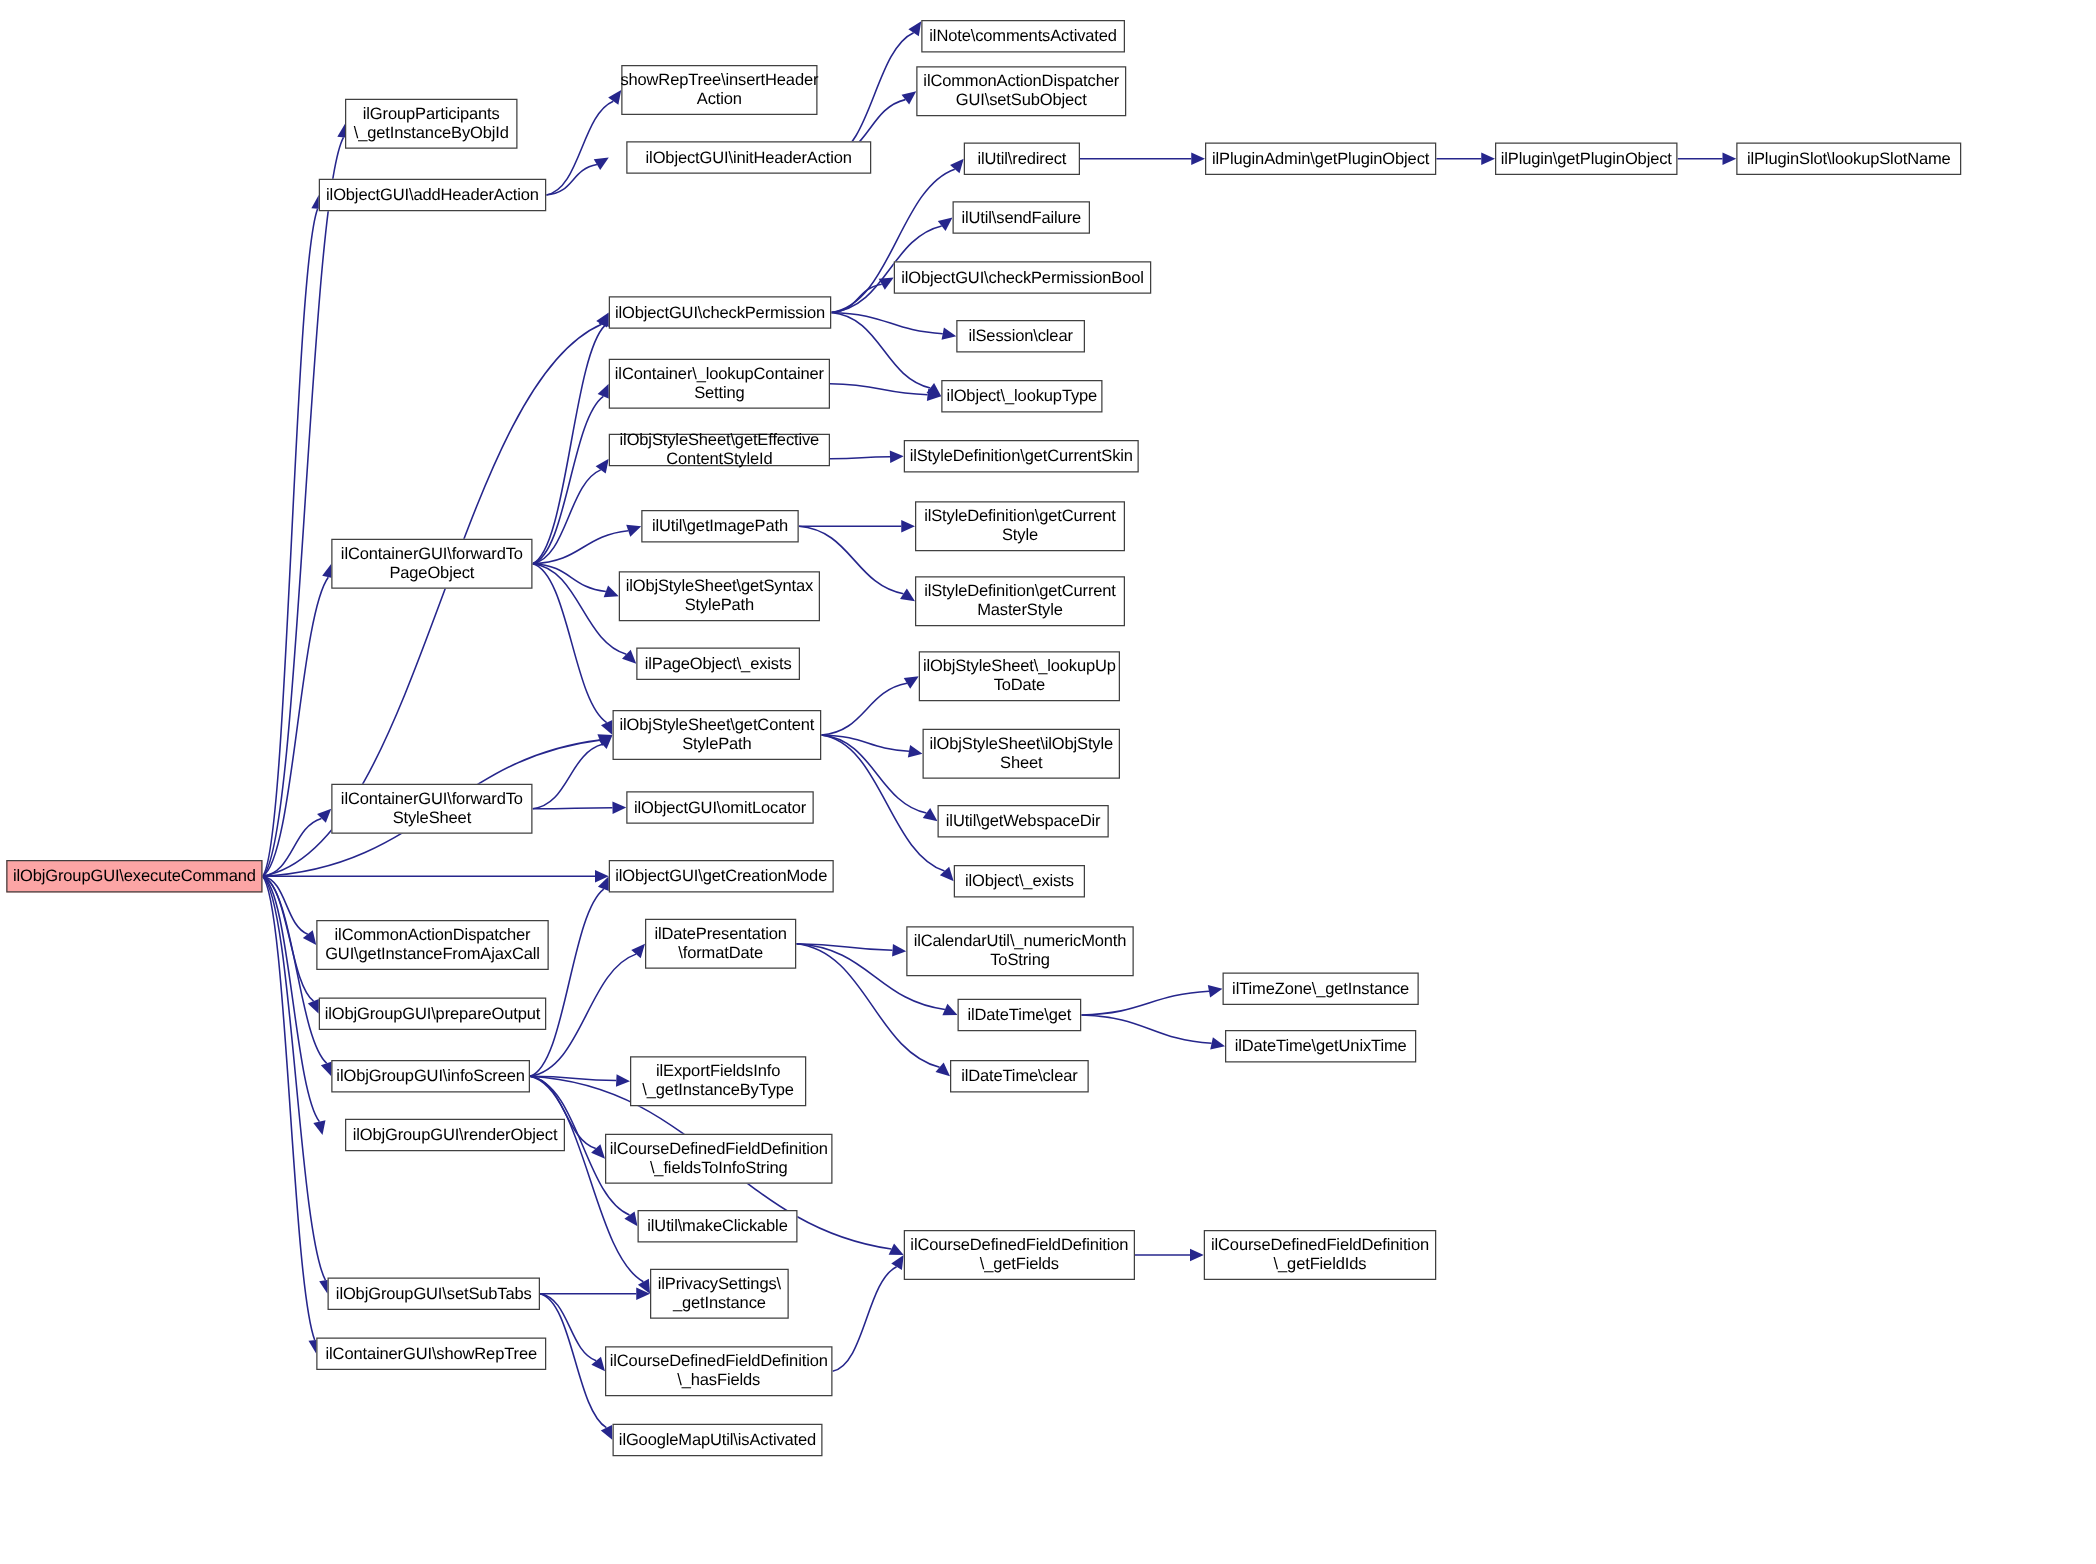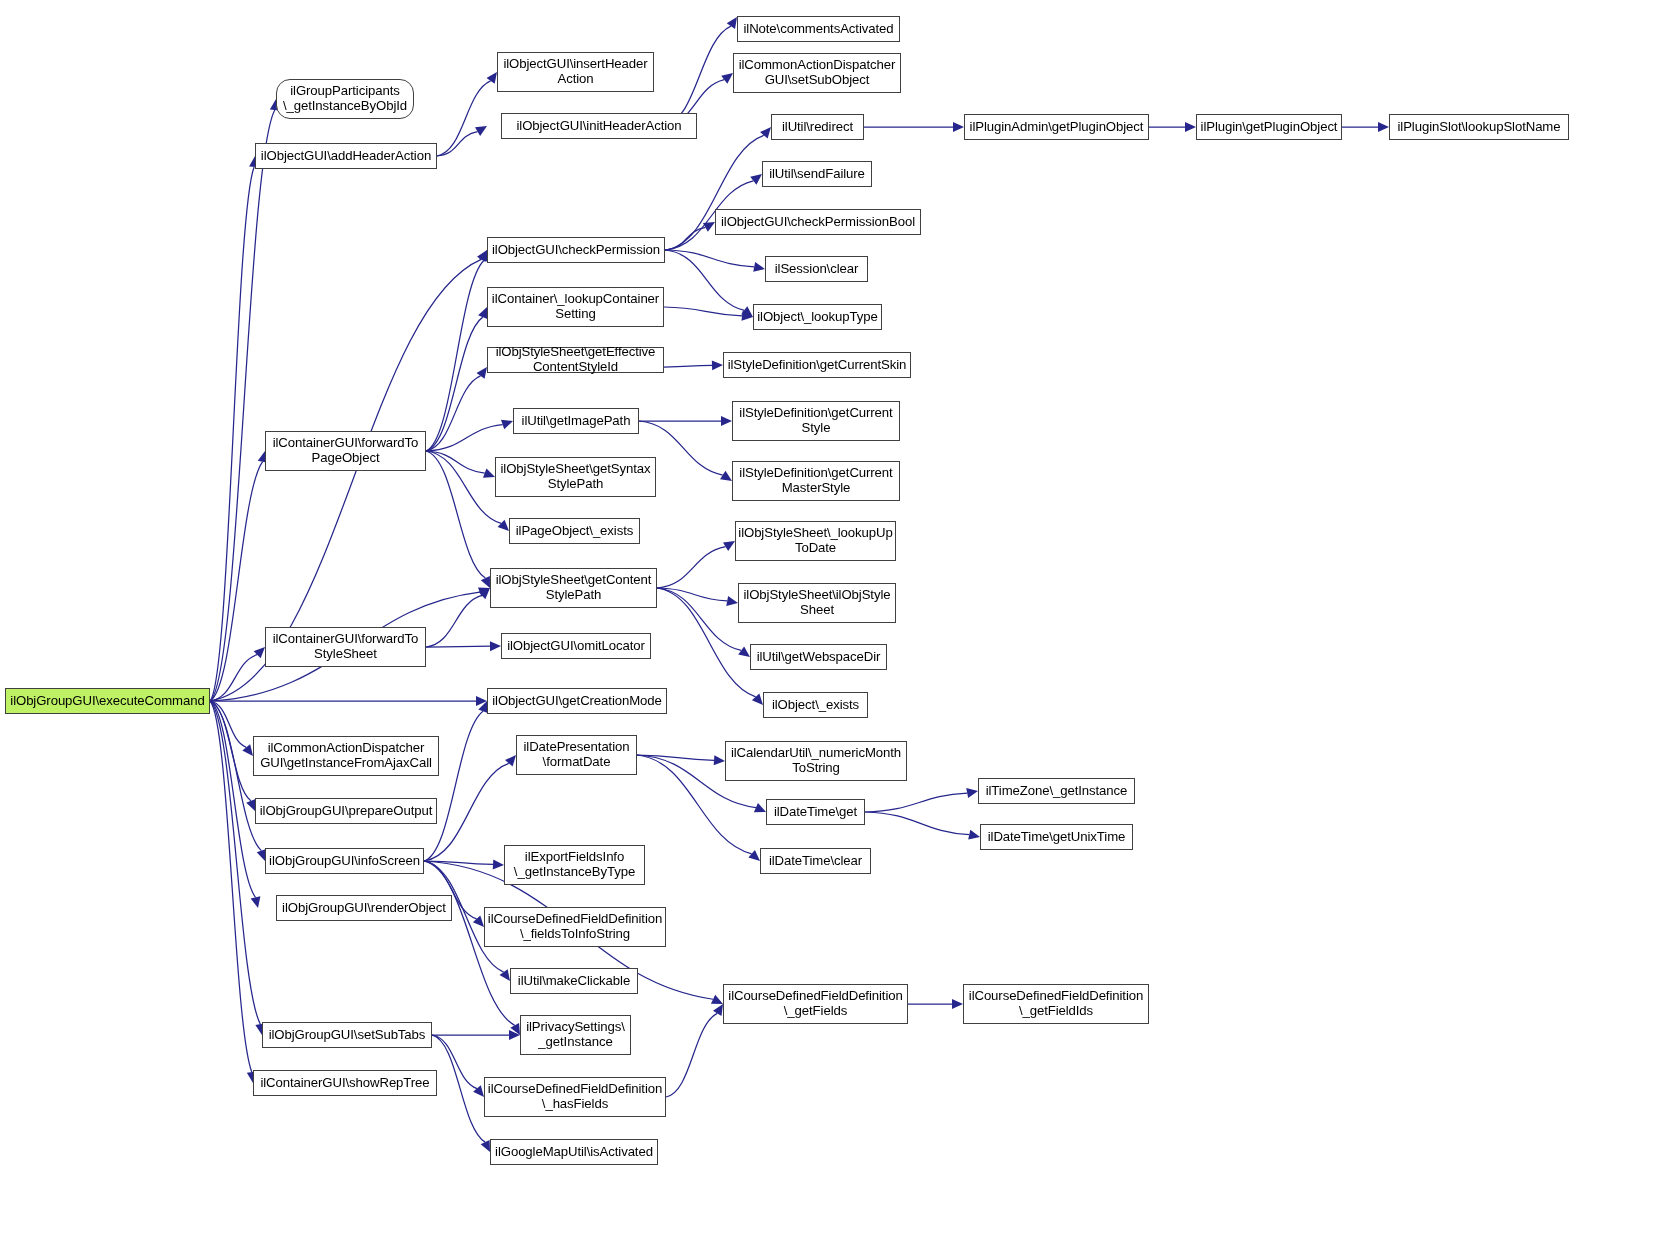--- a/index.html
+++ b/index.html
@@ -3,21 +3,21 @@
 <meta charset="utf-8">
 <style>
   html,body{margin:0;padding:0;background:#ffffff;}
   #graph-root{position:relative;width:1677px;height:1251px;background:#fff;
     font-family:"Liberation Sans", sans-serif;overflow:hidden;}
   svg#edges{position:absolute;left:0;top:0;width:1677px;height:1251px;}
   .node{position:absolute;box-sizing:border-box;border:1px solid #404040;
     background:#ffffff;color:#000000;display:flex;align-items:center;
     justify-content:center;text-align:center;line-height:1.12;
     font-size:13.2px;letter-spacing:-0.1px;white-space:pre-line;padding:0 3px;}
-  .node.highlight{background:#bef264;}
+  .node.highlight{background:#fca5a5;}
   .edge{fill:none;stroke:#26268c;stroke-width:1.25px;}
   .arrow{fill:#26268c;stroke:none;}
 </style>
 </head>
 <body>
 
 <div id="graph-root">
   <svg id="edges" viewBox="0 0 1677 1251" preserveAspectRatio="none">
       <path class="edge" stroke="#26268c" d="M 210 701 C 239.7 679.4, 247.0812030242299 160.3344815062665, 274.8012030242299 109.93448150626652"></path>
       <polygon class="arrow" fill="#26268c" points="276,99 279.7714218907147,110.47938922252565 269.8309841577451,109.38957379000739"></polygon>
@@ -133,24 +133,24 @@
       <polygon class="arrow" fill="#26268c" points="520,1035 509,1040 509,1030"></polygon>
       <path class="edge" stroke="#26268c" d="M 432 1035 C 455.4 1038.348, 455.09126511825883 1080.7598930256163, 476.9312651182588 1088.5718930256162"></path>
       <polygon class="arrow" fill="#26268c" points="484,1097 473.1003074026298,1091.7849543354985 480.7622228338878,1085.358831715734"></polygon>
       <path class="edge" stroke="#26268c" d="M 432 1035 C 458.1 1041.318, 460.7543732744171 1127.4025116052896, 485.1143732744171 1142.1445116052896"></path>
       <polygon class="arrow" fill="#26268c" points="490,1152 480.63460582227606,1144.3652510260092 489.5941407265582,1139.92377218457"></polygon>
       <path class="edge" stroke="#26268c" d="M 666 1097 C 691.65 1091.978, 693.3118173627779 1025.0966137765204, 717.2518173627778 1013.3786137765204"></path>
       <polygon class="arrow" fill="#26268c" points="723,1004 721.5148236248325,1015.9914240661668 712.9888111007232,1010.765803486874"></polygon>
     </svg>
   <div id="nodes">
       <div class="node highlight" style="left: 5px; top: 688px; width: 205px; height: 26px;">ilObjGroupGUI\executeCommand</div>
-      <div class="node" style="left: 276px; top: 79px; width: 138px; height: 40px; border-radius: 14px;">ilGroupParticipants
+      <div class="node" style="left: 276px; top: 79px; width: 138px; height: 40px;">ilGroupParticipants
 \_getInstanceByObjId</div>
       <div class="node" style="left: 255px; top: 143px; width: 182px; height: 26px;">ilObjectGUI\addHeaderAction</div>
-      <div class="node" style="left: 497px; top: 52px; width: 157px; height: 40px;">ilObjectGUI\insertHeader
+      <div class="node" style="left: 497px; top: 52px; width: 157px; height: 40px;">showRepTree\insertHeader
 Action</div>
       <div class="node" style="left: 501px; top: 113px; width: 196px; height: 26px;">ilObjectGUI\initHeaderAction</div>
       <div class="node" style="left: 737px; top: 16px; width: 163px; height: 26px;">ilNote\commentsActivated</div>
       <div class="node" style="left: 733px; top: 53px; width: 168px; height: 40px;">ilCommonActionDispatcher
 GUI\setSubObject</div>
       <div class="node" style="left: 771px; top: 114px; width: 93px; height: 26px;">ilUtil\redirect</div>
       <div class="node" style="left: 964px; top: 114px; width: 185px; height: 26px;">ilPluginAdmin\getPluginObject</div>
       <div class="node" style="left: 1196px; top: 114px; width: 146px; height: 26px;">ilPlugin\getPluginObject</div>
       <div class="node" style="left: 1389px; top: 114px; width: 180px; height: 26px;">ilPluginSlot\lookupSlotName</div>
       <div class="node" style="left: 762px; top: 161px; width: 110px; height: 26px;">ilUtil\sendFailure</div>

